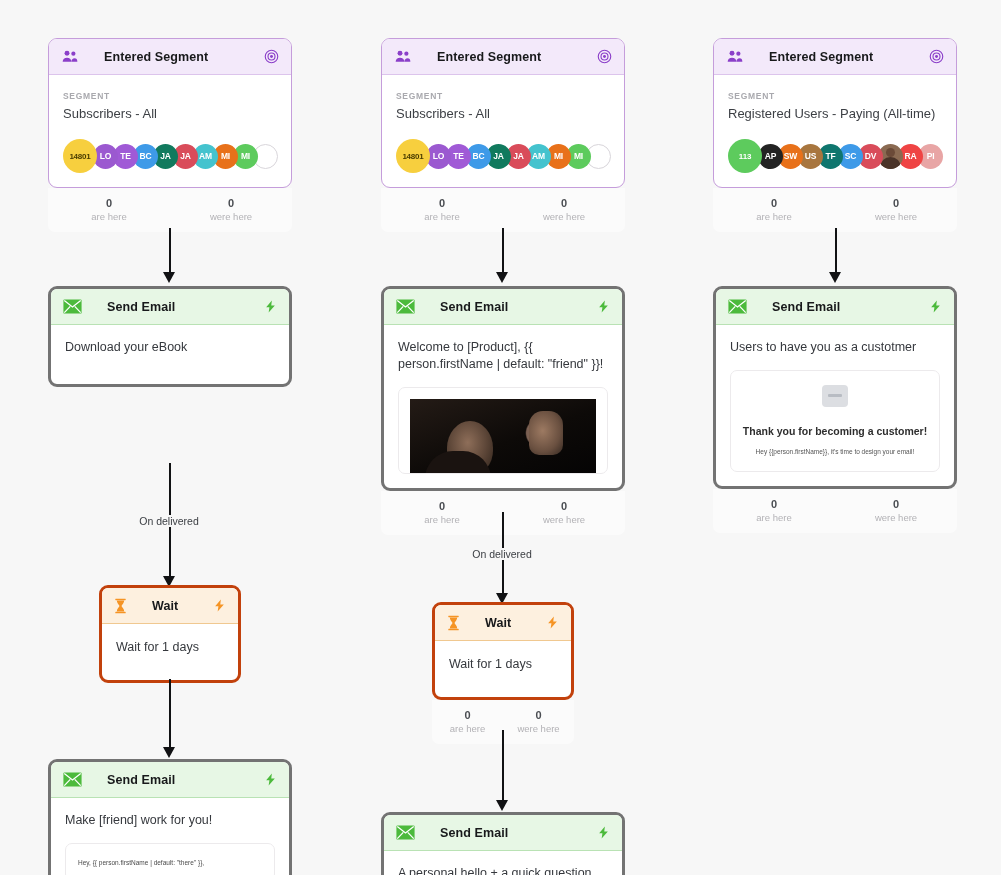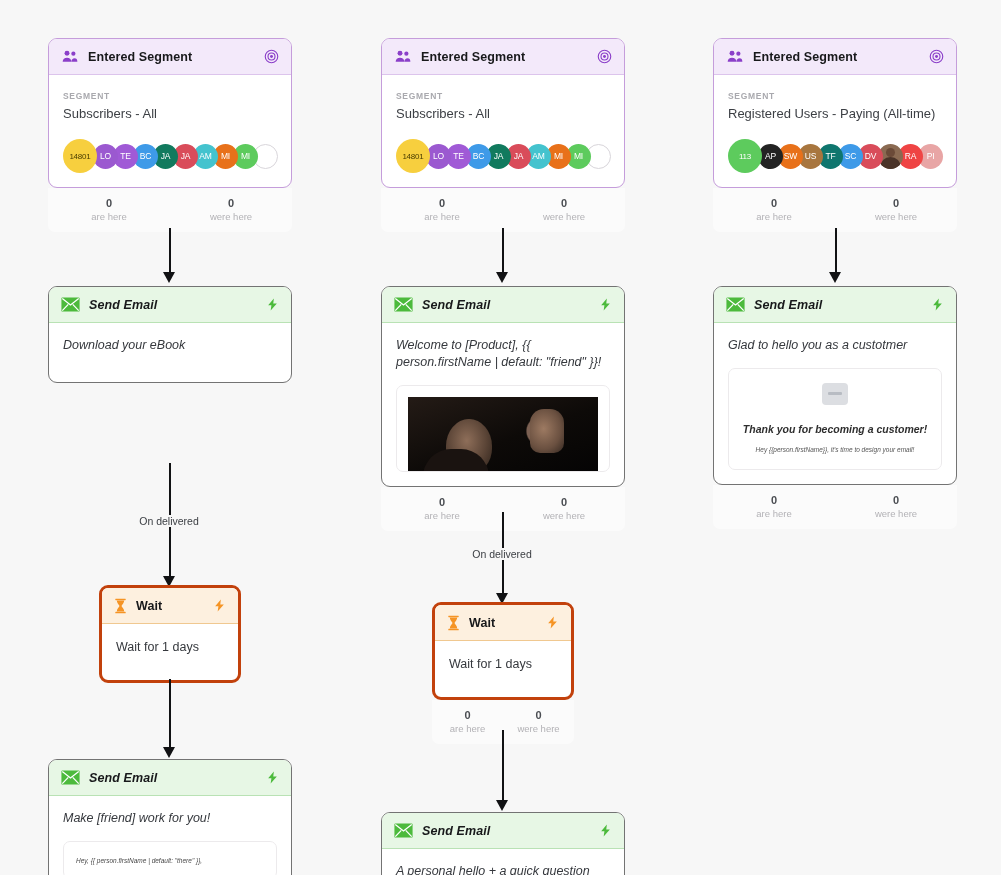--- a/index.html
+++ b/index.html
@@ -32,21 +32,21 @@
     overflow: hidden;
     position: relative;
     box-sizing: border-box;
   }
   .card-head {
     display: flex;
     align-items: center;
     height: 36px;
     padding: 0 12px;
     box-sizing: border-box;
-    gap: 9px;
+    gap: 25px;
   }
   .card-title {
     font-size: 12.5px;
     font-weight: bold;
     color: #18191b;
     letter-spacing: .1px;
     flex: 1;
     white-space: nowrap;
   }
   .card-body {
@@ -86,21 +86,21 @@
   }
   .av {
     width: 25px;
     height: 25px;
     border-radius: 50%;
     display: flex;
     align-items: center;
     justify-content: center;
     color: #fff;
     font-size: 8.5px;
-    font-weight: normal;
+    font-weight: bold;
     letter-spacing: -.2px;
     overflow: hidden;
     flex: 0 0 auto;
     margin-right: -5px;
     box-sizing: border-box;
   }
   .av.count {
     width: 34px;
     height: 34px;
     font-size: 8px;
@@ -157,21 +157,21 @@
     font-weight: bold;
     line-height: 14px;
   }
   .stat .cap {
     font-size: 9.5px;
     color: #b3b2b6;
     line-height: 13px;
   }
 
   
-  .node.email .card { border: 1px solid #737373; font-style: italic; }
+  .node.email .card { border: 3px solid #737373; }
   .node.email .card-head {
     background: #e7f7e5;
     border-bottom: 1px solid #b9e2b4;
   }
   .subject {
     font-size: 12.5px;
     color: #35383d;
     line-height: 17px;
     margin: 2px 0 14px 0;
   }
@@ -709,21 +709,21 @@
             </svg>
         </span>
         <span class="card-title">Send Email</span>
         <span class="ic ic-bolt">
           <svg viewBox="0 0 24 24" width="15" height="17">
               <path d="M14.5 1 4 13.6h6L8.6 23 20 10.1h-6.6z" fill="#4cba3c"></path>
             </svg>
         </span>
       </div>
       <div class="card-body">
-        <div class="subject">Glad to hello you as a custotmer</div>
+        <div class="subject">Users to have you as a custotmer</div>
         <div class="preview pv-c">
           <div class="ph"></div>
           <div class="pv-h">Thank you for becoming a customer!</div>
           <div class="pv-p">Hey {{person.firstName}}, it's time to design your email!</div>
         </div>
       </div>
     </div>
     <div class="stats">
       <div class="stat">
         <div class="num">0</div>

